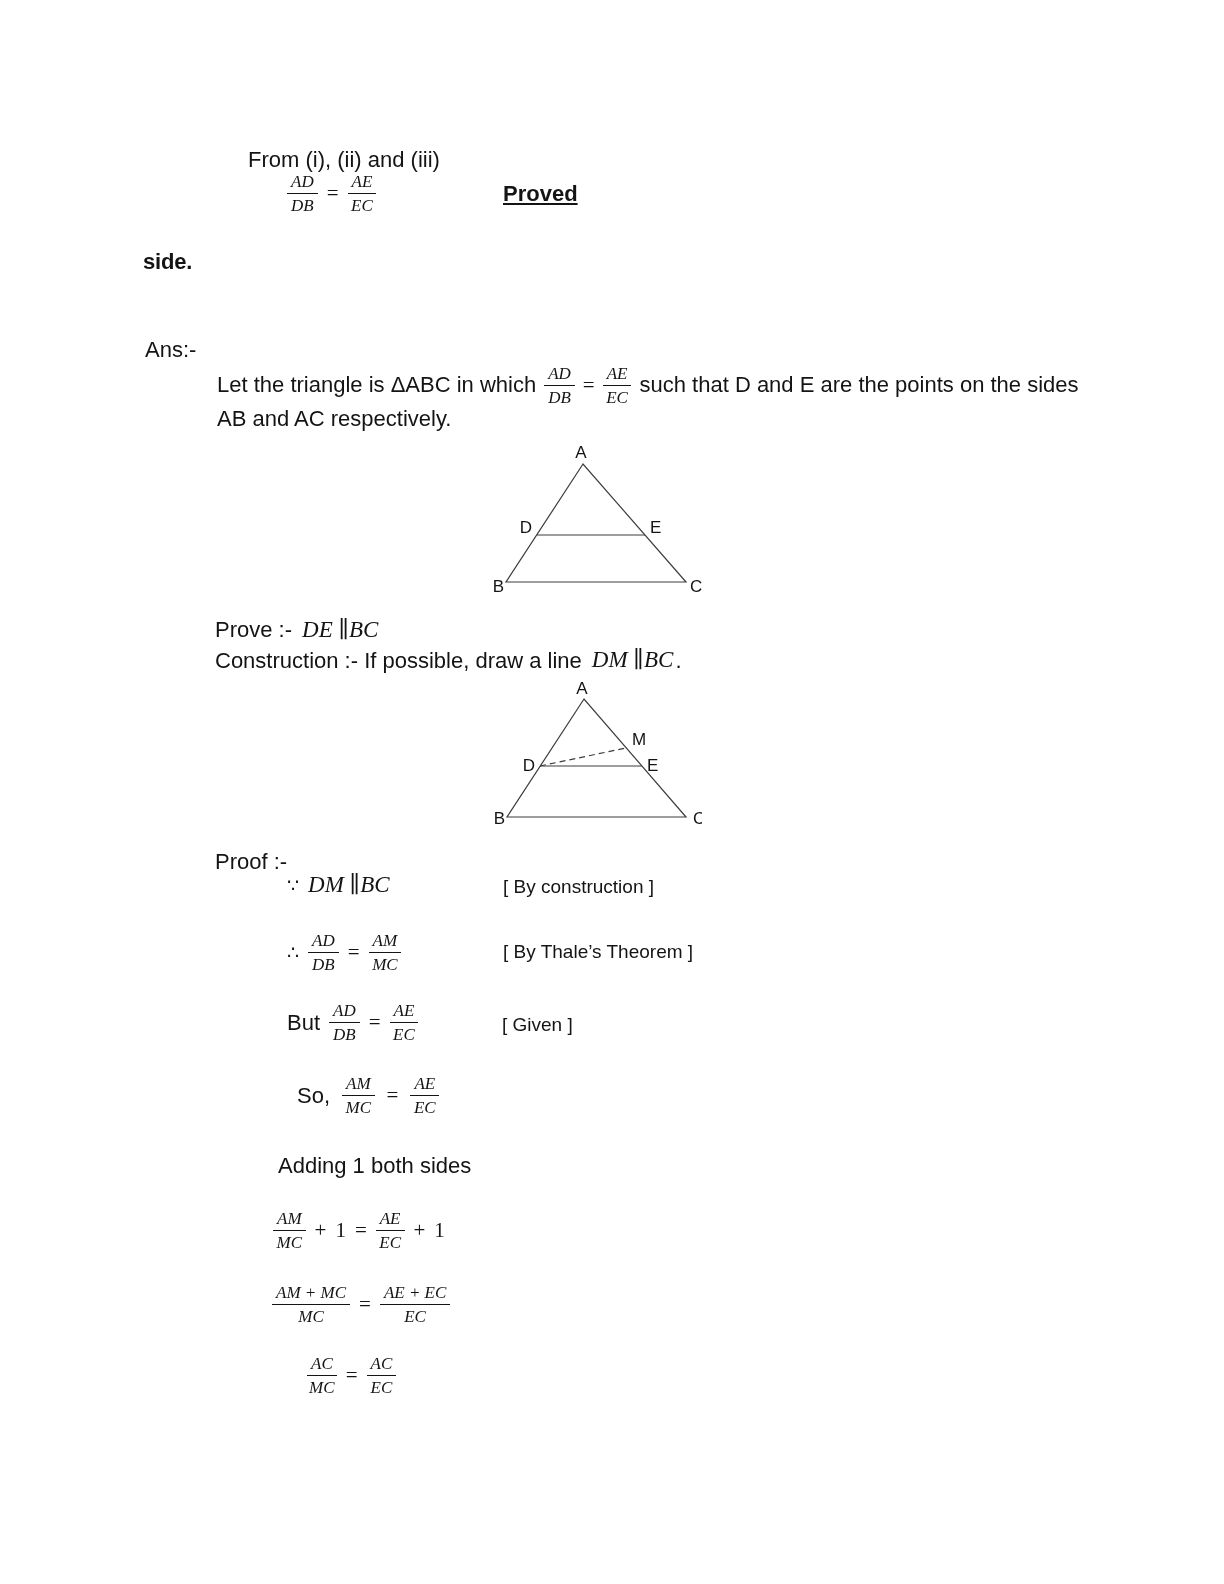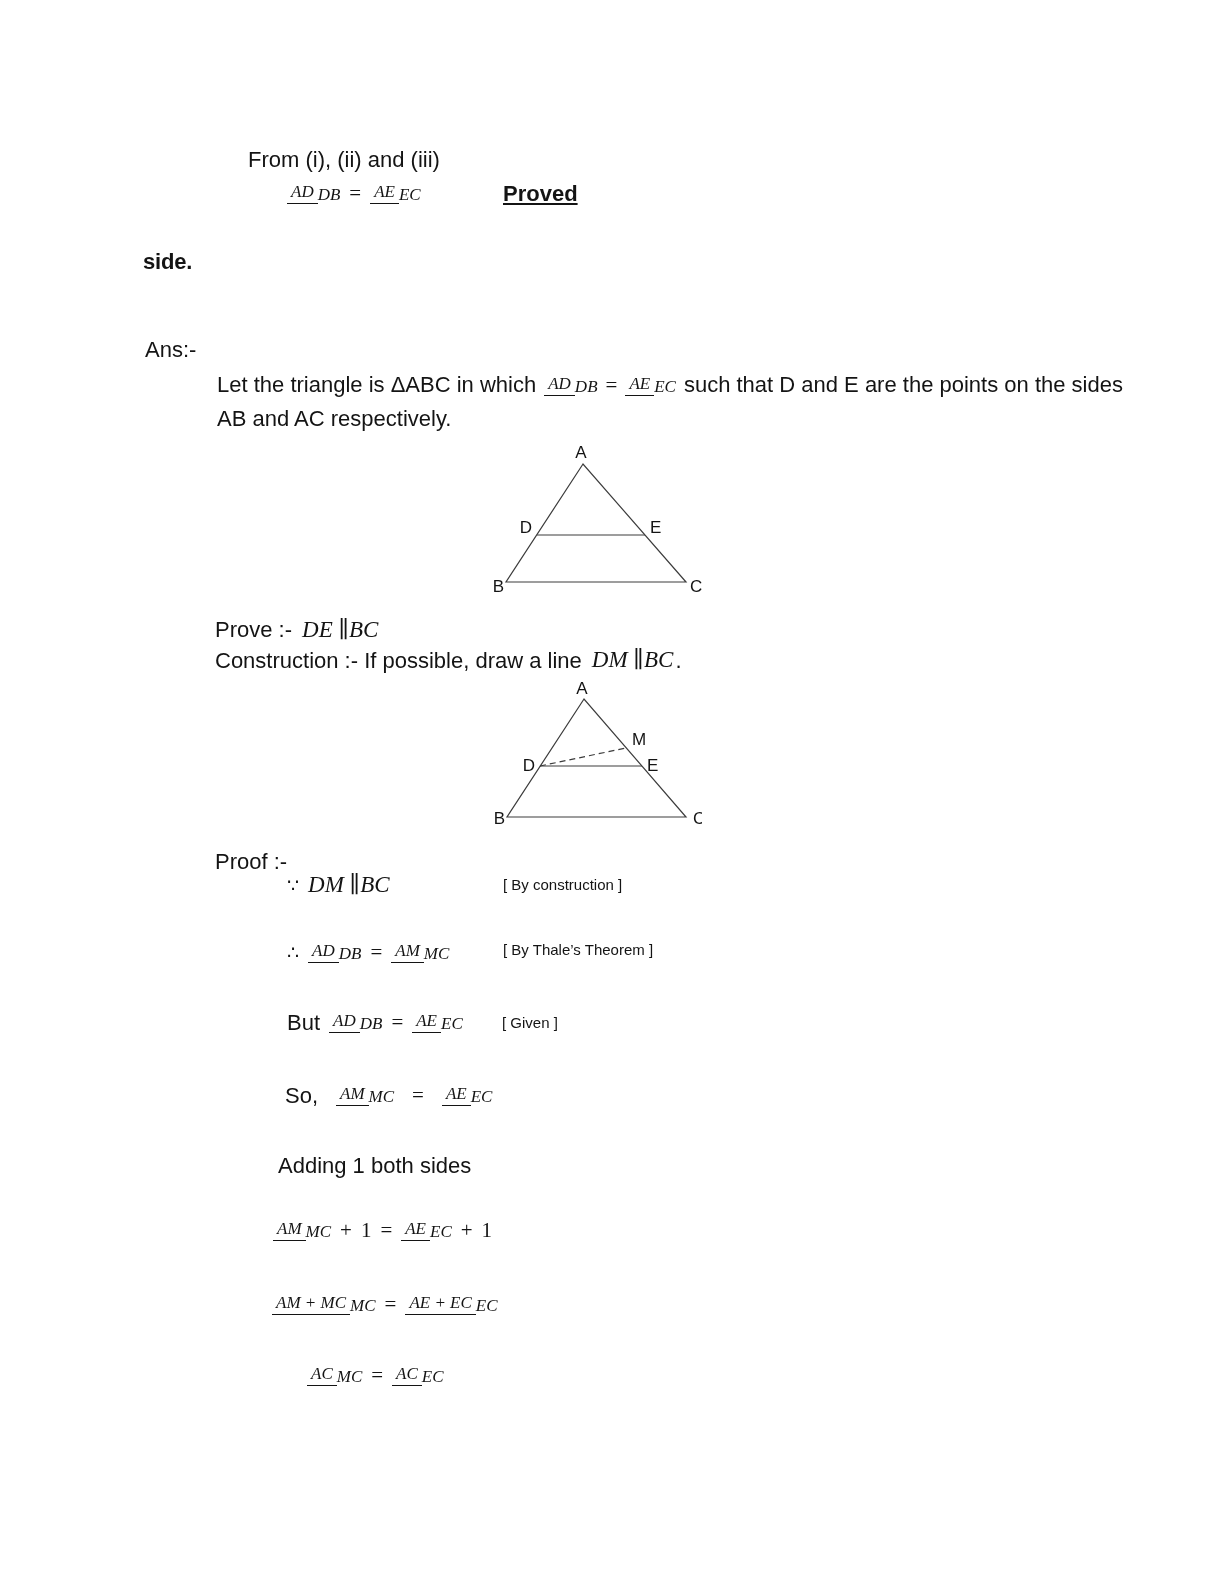--- a/index.html
+++ b/index.html
@@ -9,30 +9,30 @@
   }
   .abs { position:absolute; }
   .t22 { font-size:22px; line-height:27px; }
   .heading-line { font-size:22px; font-weight:bold; line-height:29px; letter-spacing:-0.2px; white-space:nowrap; }
   .proved { font-size:22px; font-weight:bold; text-decoration:underline; }
   .mathit {
     font-family:"Liberation Serif","DejaVu Serif",serif; font-style:italic;
     font-size:23px; line-height:26px;
   }
   .frac {
-    display:inline-flex; flex-direction:row; align-items:center;
+    display:inline-flex; flex-direction:column; align-items:center;
     font-family:"Liberation Serif","DejaVu Serif",serif; font-style:italic;
     font-size:17px; line-height:19px; vertical-align:middle;
   }
   .frac .num { border-bottom:1.5px solid #141414; padding:0 4px 2px 4px; white-space:nowrap; }
   .frac .den { padding-top:2px; white-space:nowrap; }
   .op { font-family:"Liberation Serif","DejaVu Serif",serif; font-style:normal; font-size:21px; }
   .sym { font-family:"DejaVu Sans",sans-serif; font-size:19px; }
   .eqrow { display:flex; align-items:center; gap:9px; }
-  .reason { font-size:15px; white-space:nowrap; }
+  .reason { font-size:19px; white-space:nowrap; }
   .letline { display:flex; align-items:center; gap:8px; white-space:nowrap; font-size:22px; }
   svg text { font-family:"Liberation Sans",sans-serif; font-size:17px; fill:#141414; font-style:normal; }
   svg .edge { stroke:#3c3c3c; stroke-width:1.2; fill:none; }
   svg .dashed { stroke:#3c3c3c; stroke-width:1.2; fill:none; stroke-dasharray:6 4; }
 </style>
 </head>
 <body>
 
 <div class="abs t22" style="left:208px; top:146px;margin-left:40px;">From (i), (ii) and (iii)</div>
 
@@ -132,21 +132,21 @@
     <span class="den">DB</span>
   </span>
   <span class="op">=</span>
   <span class="frac">
     <span class="num">AE</span>
     <span class="den">EC</span>
   </span>
 </div>
 <div class="abs reason" style="left:502px; top:1014px;">[ Given ]</div>
 
-<div class="abs eqrow" style="left:285px; top:1072px; height:46px; gap:18px;">
+<div class="abs eqrow" style="left:297px; top:1072px; height:46px; gap:12px;">
   <span class="t22">So,</span>
   <span class="frac">
     <span class="num">AM</span>
     <span class="den">MC</span>
   </span>
   <span class="op">=</span>
   <span class="frac">
     <span class="num">AE</span>
     <span class="den">EC</span>
   </span>

